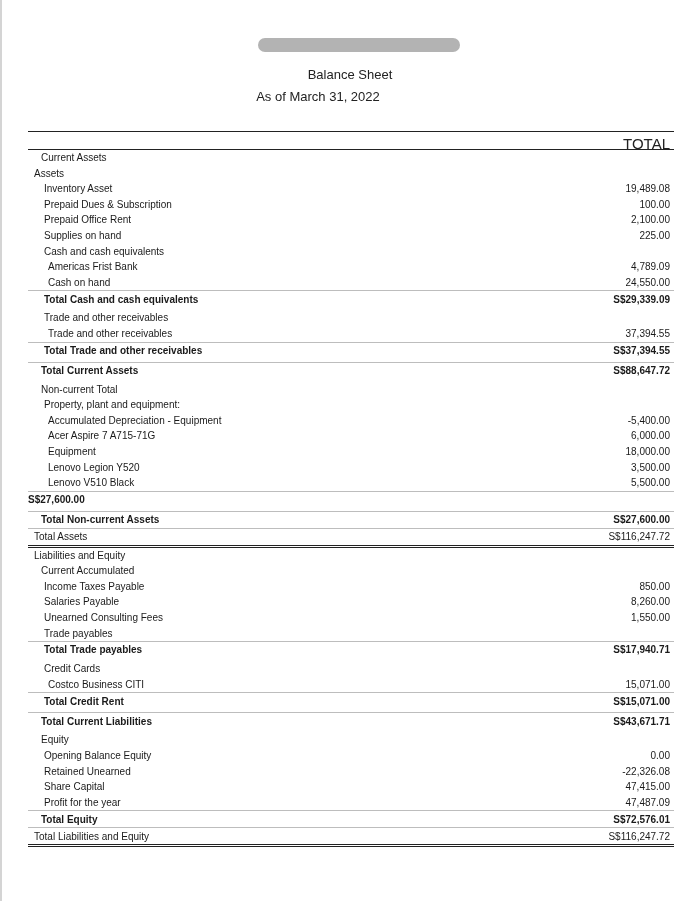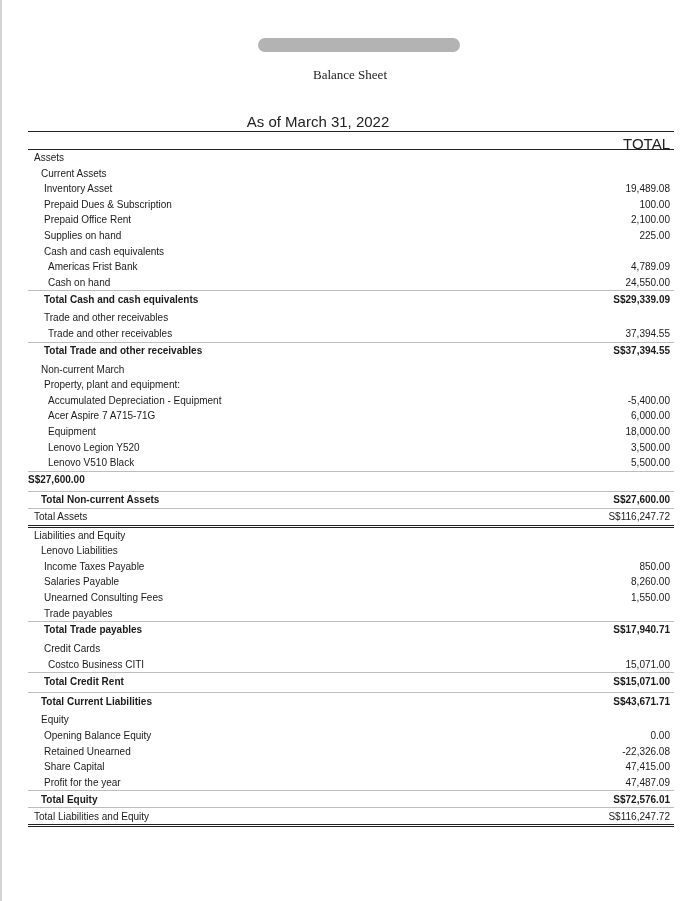--- a/index.html
+++ b/index.html
@@ -5,22 +5,22 @@
   html, body { margin: 0; padding: 0; background: #ffffff; }
   body {
     width: 700px; height: 901px; position: relative; overflow: hidden;
     font-family: "Liberation Sans", sans-serif; color: #1a1a1a;
   }
   .left-edge { position: absolute; left: 0; top: 0; width: 2px; height: 901px; background: #d4d4d4; }
   .redaction {
     position: absolute; left: 258px; top: 38px; width: 202px; height: 14px;
     background: #b3b3b3; border-radius: 7px;
   }
-  .title { position: absolute; top: 67px; left: 0; width: 700px; text-align: center; font-size: 13px; color: #222; font-family: Liberation Serif, serif; }
-  .subtitle { position: absolute; top: 89px; left: 0; width: 636px; text-align: center; font-size: 15px; color: #222; margin-top: 24px; }
+  .title { position: absolute; top: 67px; left: 0; width: 700px; text-align: center; font-size: 13px; color: #222; }
+  .subtitle { position: absolute; top: 89px; left: 0; width: 636px; text-align: center; font-size: 13px; color: #222; }
 
   .report { position: absolute; left: 28px; top: 131px; width: 646px; font-size: 10px; }
   .col-head {
     border-top: 1px solid #222; border-bottom: 1px solid #222;
     height: 17px; position: relative;
   }
   .col-head span { position: absolute; right: 4px; top: 3px; font-size: 15px; color: #222; }
   .row { display: flex; justify-content: space-between; align-items: center; height: 15.6px; line-height: 15.6px; }
   .row .label { white-space: nowrap; }
   .row .amt { padding-right: 4px; text-align: center; white-space: nowrap; }
@@ -39,28 +39,28 @@
 
 <div class="redaction"></div>
 <div class="title">Balance Sheet</div>
 <div class="subtitle">As of March 31, 2022</div>
 
 <div class="report">
   <div class="col-head">
     <span>TOTAL</span>
   </div>
   <div id="rows">
+      <div class="row l1 section">
+        <span class="label">Current Assets</span>
+        <span class="amt"></span>
+      </div>
       <div class="row l0 section">
         <span class="label">Assets</span>
         <span class="amt"></span>
       </div>
-      <div class="row l1 section">
-        <span class="label">Current Assets</span>
-        <span class="amt"></span>
-      </div>
       <div class="row l2 item">
         <span class="label">Inventory Asset</span>
         <span class="amt">19,489.08</span>
       </div>
       <div class="row l2 item">
         <span class="label">Prepaid Dues &amp; Subscription</span>
         <span class="amt">100.00</span>
       </div>
       <div class="row l2 item">
         <span class="label">Prepaid Office Rent</span>
@@ -91,22 +91,26 @@
         <span class="amt"></span>
       </div>
       <div class="row l3 item">
         <span class="label">Trade and other receivables</span>
         <span class="amt">37,394.55</span>
       </div>
       <div class="row l2 total">
         <span class="label">Total Trade and other receivables</span>
         <span class="amt">S$37,394.55</span>
       </div>
+      <div class="row l1 total gap">
+        <span class="label">Total Current Assets</span>
+        <span class="amt">S$88,647.72</span>
+      </div>
       <div class="row l1 section gap">
-        <span class="label">Non-current March</span>
+        <span class="label">Non-current Total</span>
         <span class="amt"></span>
       </div>
       <div class="row l2 section">
         <span class="label">Property, plant and equipment:</span>
         <span class="amt"></span>
       </div>
       <div class="row l3 item">
         <span class="label">Accumulated Depreciation - Equipment</span>
         <span class="amt">-5,400.00</span>
       </div>
@@ -135,21 +139,21 @@
       </div>
       <div class="row l0 grand">
         <span class="label">Total Assets</span>
         <span class="amt">S$116,247.72</span>
       </div>
       <div class="row l0 section">
         <span class="label">Liabilities and Equity</span>
         <span class="amt"></span>
       </div>
       <div class="row l1 section">
-        <span class="label">Lenovo Liabilities</span>
+        <span class="label">Current Accumulated</span>
         <span class="amt"></span>
       </div>
       <div class="row l2 item">
         <span class="label">Income Taxes Payable</span>
         <span class="amt">850.00</span>
       </div>
       <div class="row l2 item">
         <span class="label">Salaries Payable</span>
         <span class="amt">8,260.00</span>
       </div>

